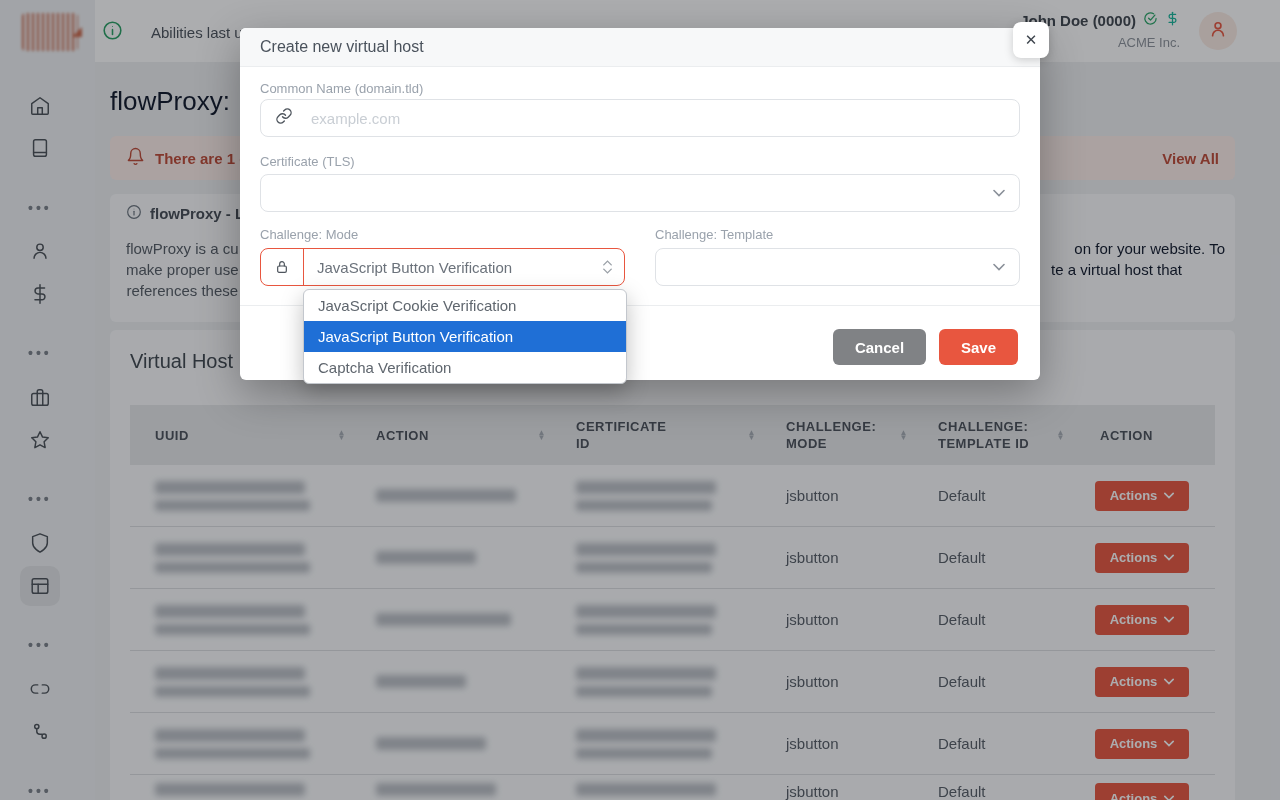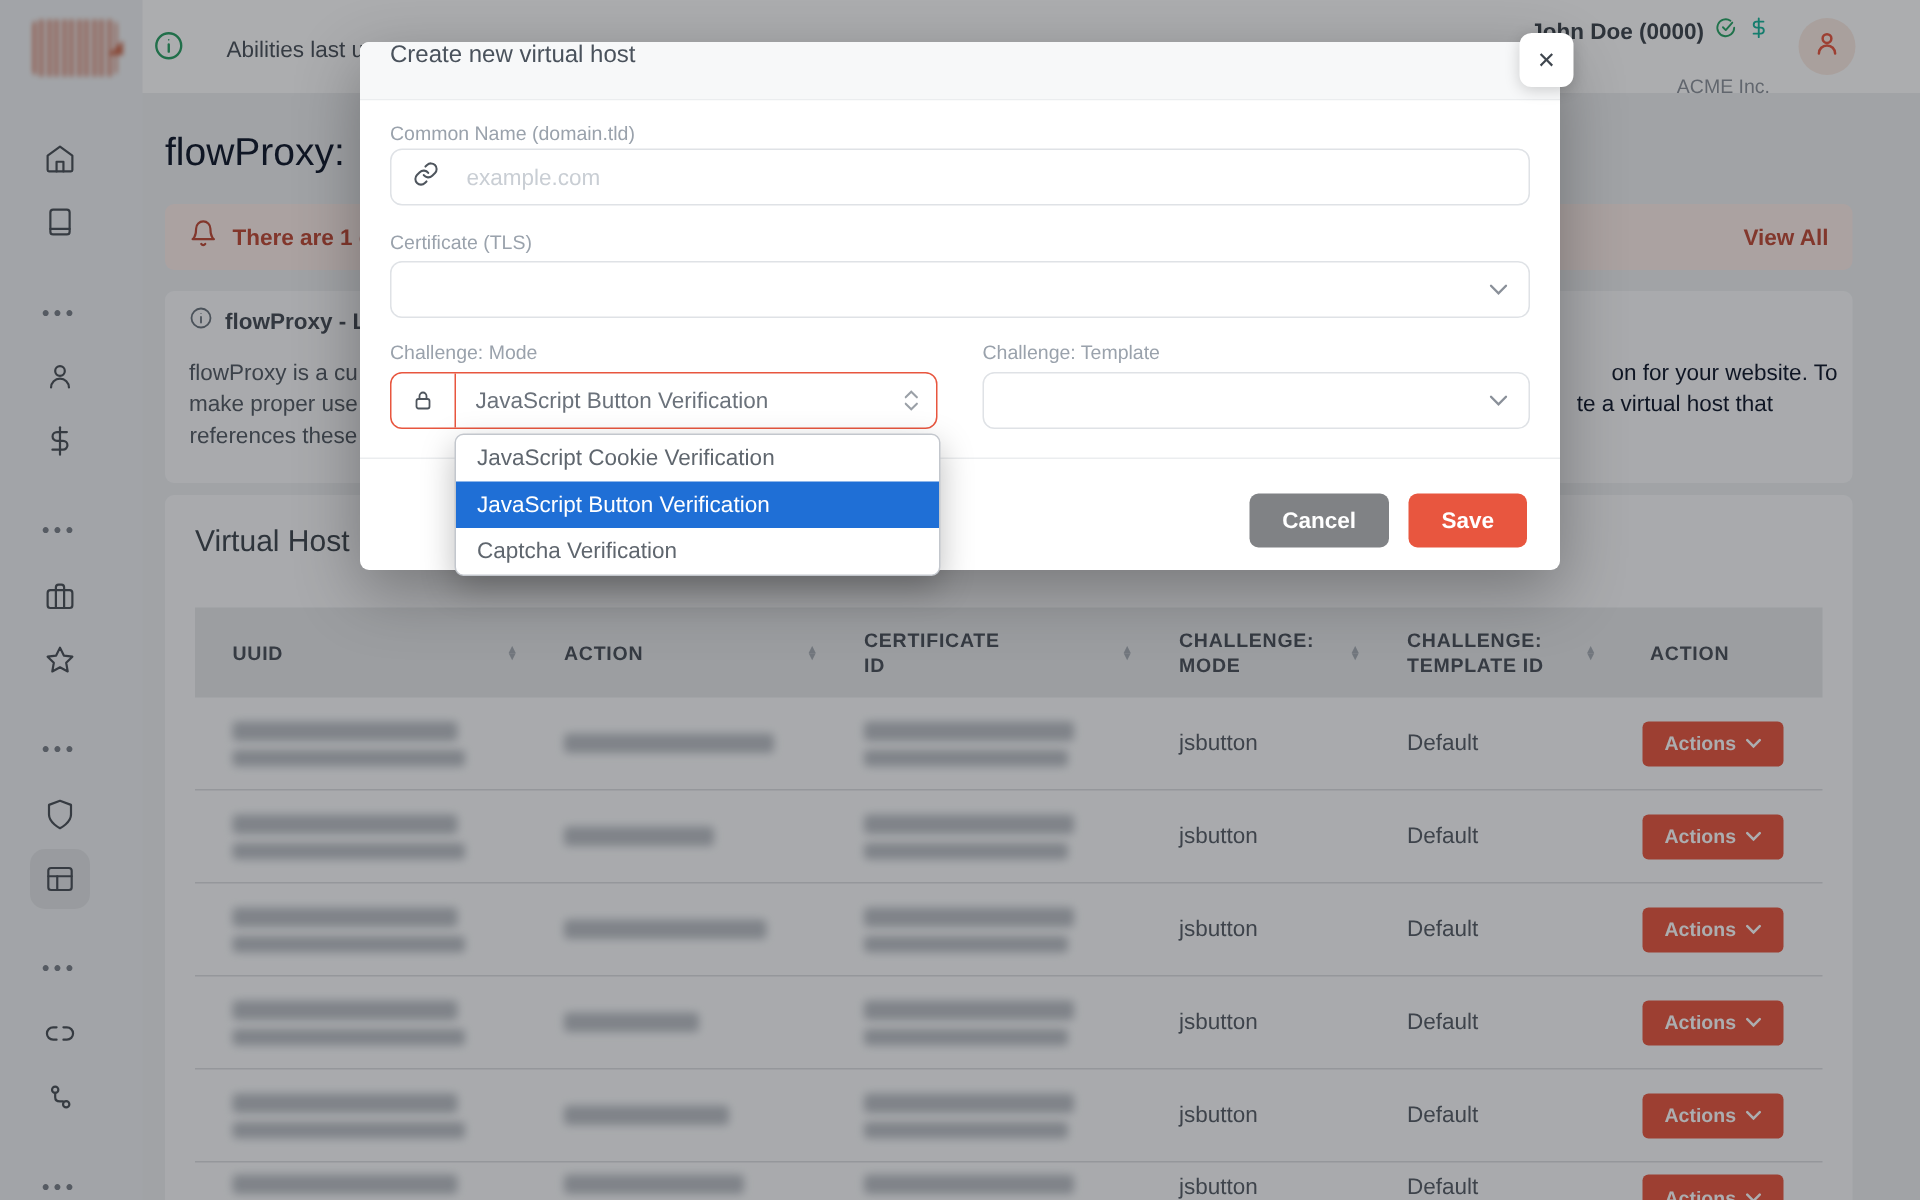--- a/index.html
+++ b/index.html
@@ -22,21 +22,21 @@
   .topbar{position:absolute;left:95px;top:0;width:1185px;height:62px;background:#ffffff;}
   .notice{position:absolute;left:7px;top:20px;display:flex;align-items:center;gap:28px;justify-content:space-between;}
   .notice svg{width:21px;height:21px;color:#2aa065;}
   .notice-text{font-size:15px;color:#4b525b;}
   .user-info{position:absolute;right:100px;top:11px;text-align:right;}
   .user-line{display:flex;align-items:center;justify-content:flex-end;gap:7px;}
   .user-name{font-size:15px;font-weight:700;color:#3e454e;}
   .user-line svg{width:15px;height:15px;}
   .check-ic{color:#28a566;}
   .dollar-ic{color:#18b69b;}
-  .company{font-size:13px;color:#8d939b;margin-top:19px;text-align:right;}
+  .company{font-size:13px;color:#8d939b;margin-top:5px;text-align:right;}
   .avatar{position:absolute;left:1104px;top:12px;width:38px;height:38px;border-radius:50%;
           background:#fbece4;display:flex;align-items:center;justify-content:center;}
   .avatar svg{width:20px;height:20px;color:#e8563f;}
 
   
   .h1{position:absolute;left:110px;top:86px;font-size:26px;font-weight:500;color:#0f172a;}
   .alert{position:absolute;left:110px;top:136px;width:1125px;height:44px;background:#fdeeea;
          border-radius:6px;display:flex;align-items:center;padding:0 16px;box-sizing:border-box;}
   .alert svg{width:19px;height:19px;color:#bf4a36;flex:none;}
   .alert-text{margin-left:10px;font-size:15px;font-weight:700;color:#bf4a36;}
@@ -82,21 +82,21 @@
                font-size:13px;font-weight:700;display:flex;align-items:center;justify-content:center;gap:7px;
                font-family:inherit;cursor:pointer;}
   .actions-btn svg{width:10px;height:7px;}
   .row.partial{align-items:flex-start;padding-top:8px;}
 
   
   .backdrop{position:absolute;inset:0;background:rgba(16,20,26,.35);z-index:40;}
   .modal{position:absolute;left:240px;top:28px;width:800px;height:352px;background:#fff;border-radius:6px;
          box-shadow:0 14px 44px rgba(0,0,0,.30);z-index:50;}
   .m-header{height:38px;background:#f7f8f9;border-bottom:1px solid #ebedef;border-radius:6px 6px 0 0;
-            display:flex;padding-left:20px;font-size:16px;font-weight:500;color:#4a525c;}
+            display:flex;align-items:center;padding-left:20px;font-size:16px;font-weight:500;color:#4a525c;}
   .flabel{position:absolute;font-size:13px;color:#9aa2ac;}
   .lab1{left:20px;top:53px;} .lab2{left:20px;top:126px;}
   .lab3{left:20px;top:199px;} .lab4{left:415px;top:199px;}
   .input-wrap{position:absolute;left:20px;top:71px;width:760px;height:38px;border:1px solid #dfe2e6;
               border-radius:8px;display:flex;align-items:center;box-sizing:border-box;background:#fff;}
   .input-wrap svg{width:18px;height:18px;color:#4e555d;margin:0 16px 0 14px;flex:none;}
   .txt{border:none;outline:none;flex:1;font-size:15px;color:#555;font-family:inherit;background:transparent;}
   .txt::placeholder{color:#c9ced4;}
   .select{position:absolute;border:1px solid #dfe2e6;border-radius:8px;background:#fff;display:flex;
           align-items:center;box-sizing:border-box;cursor:pointer;}

